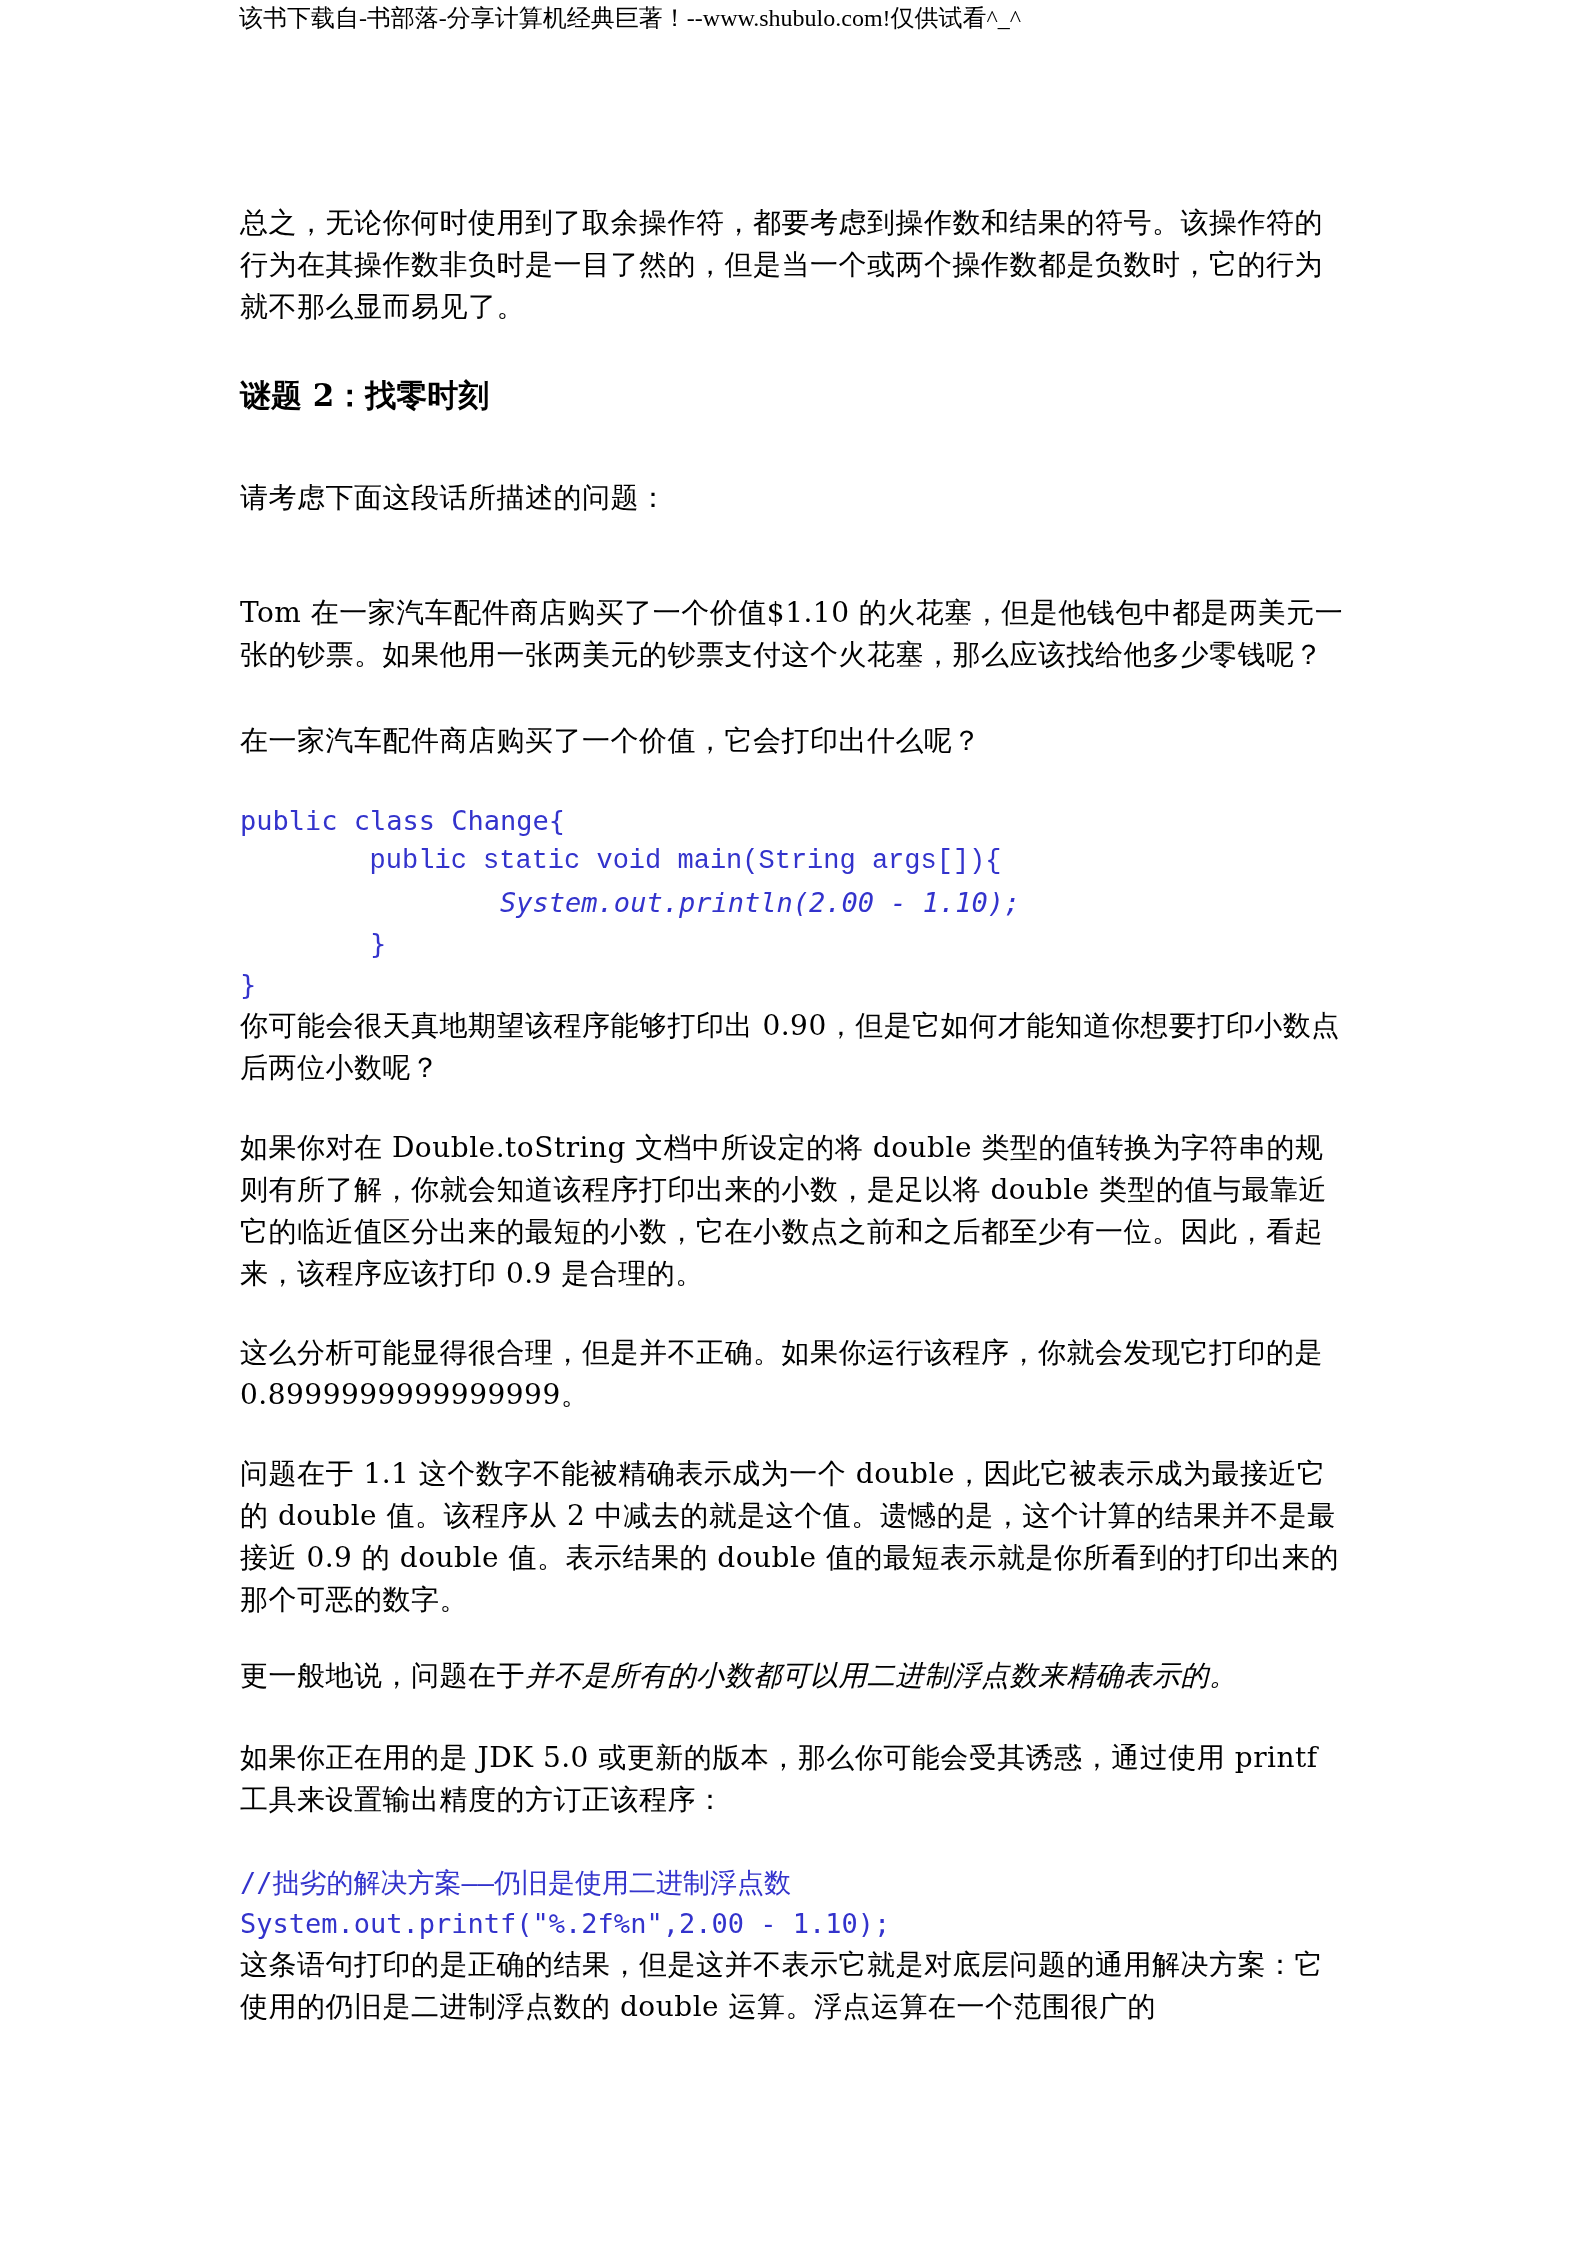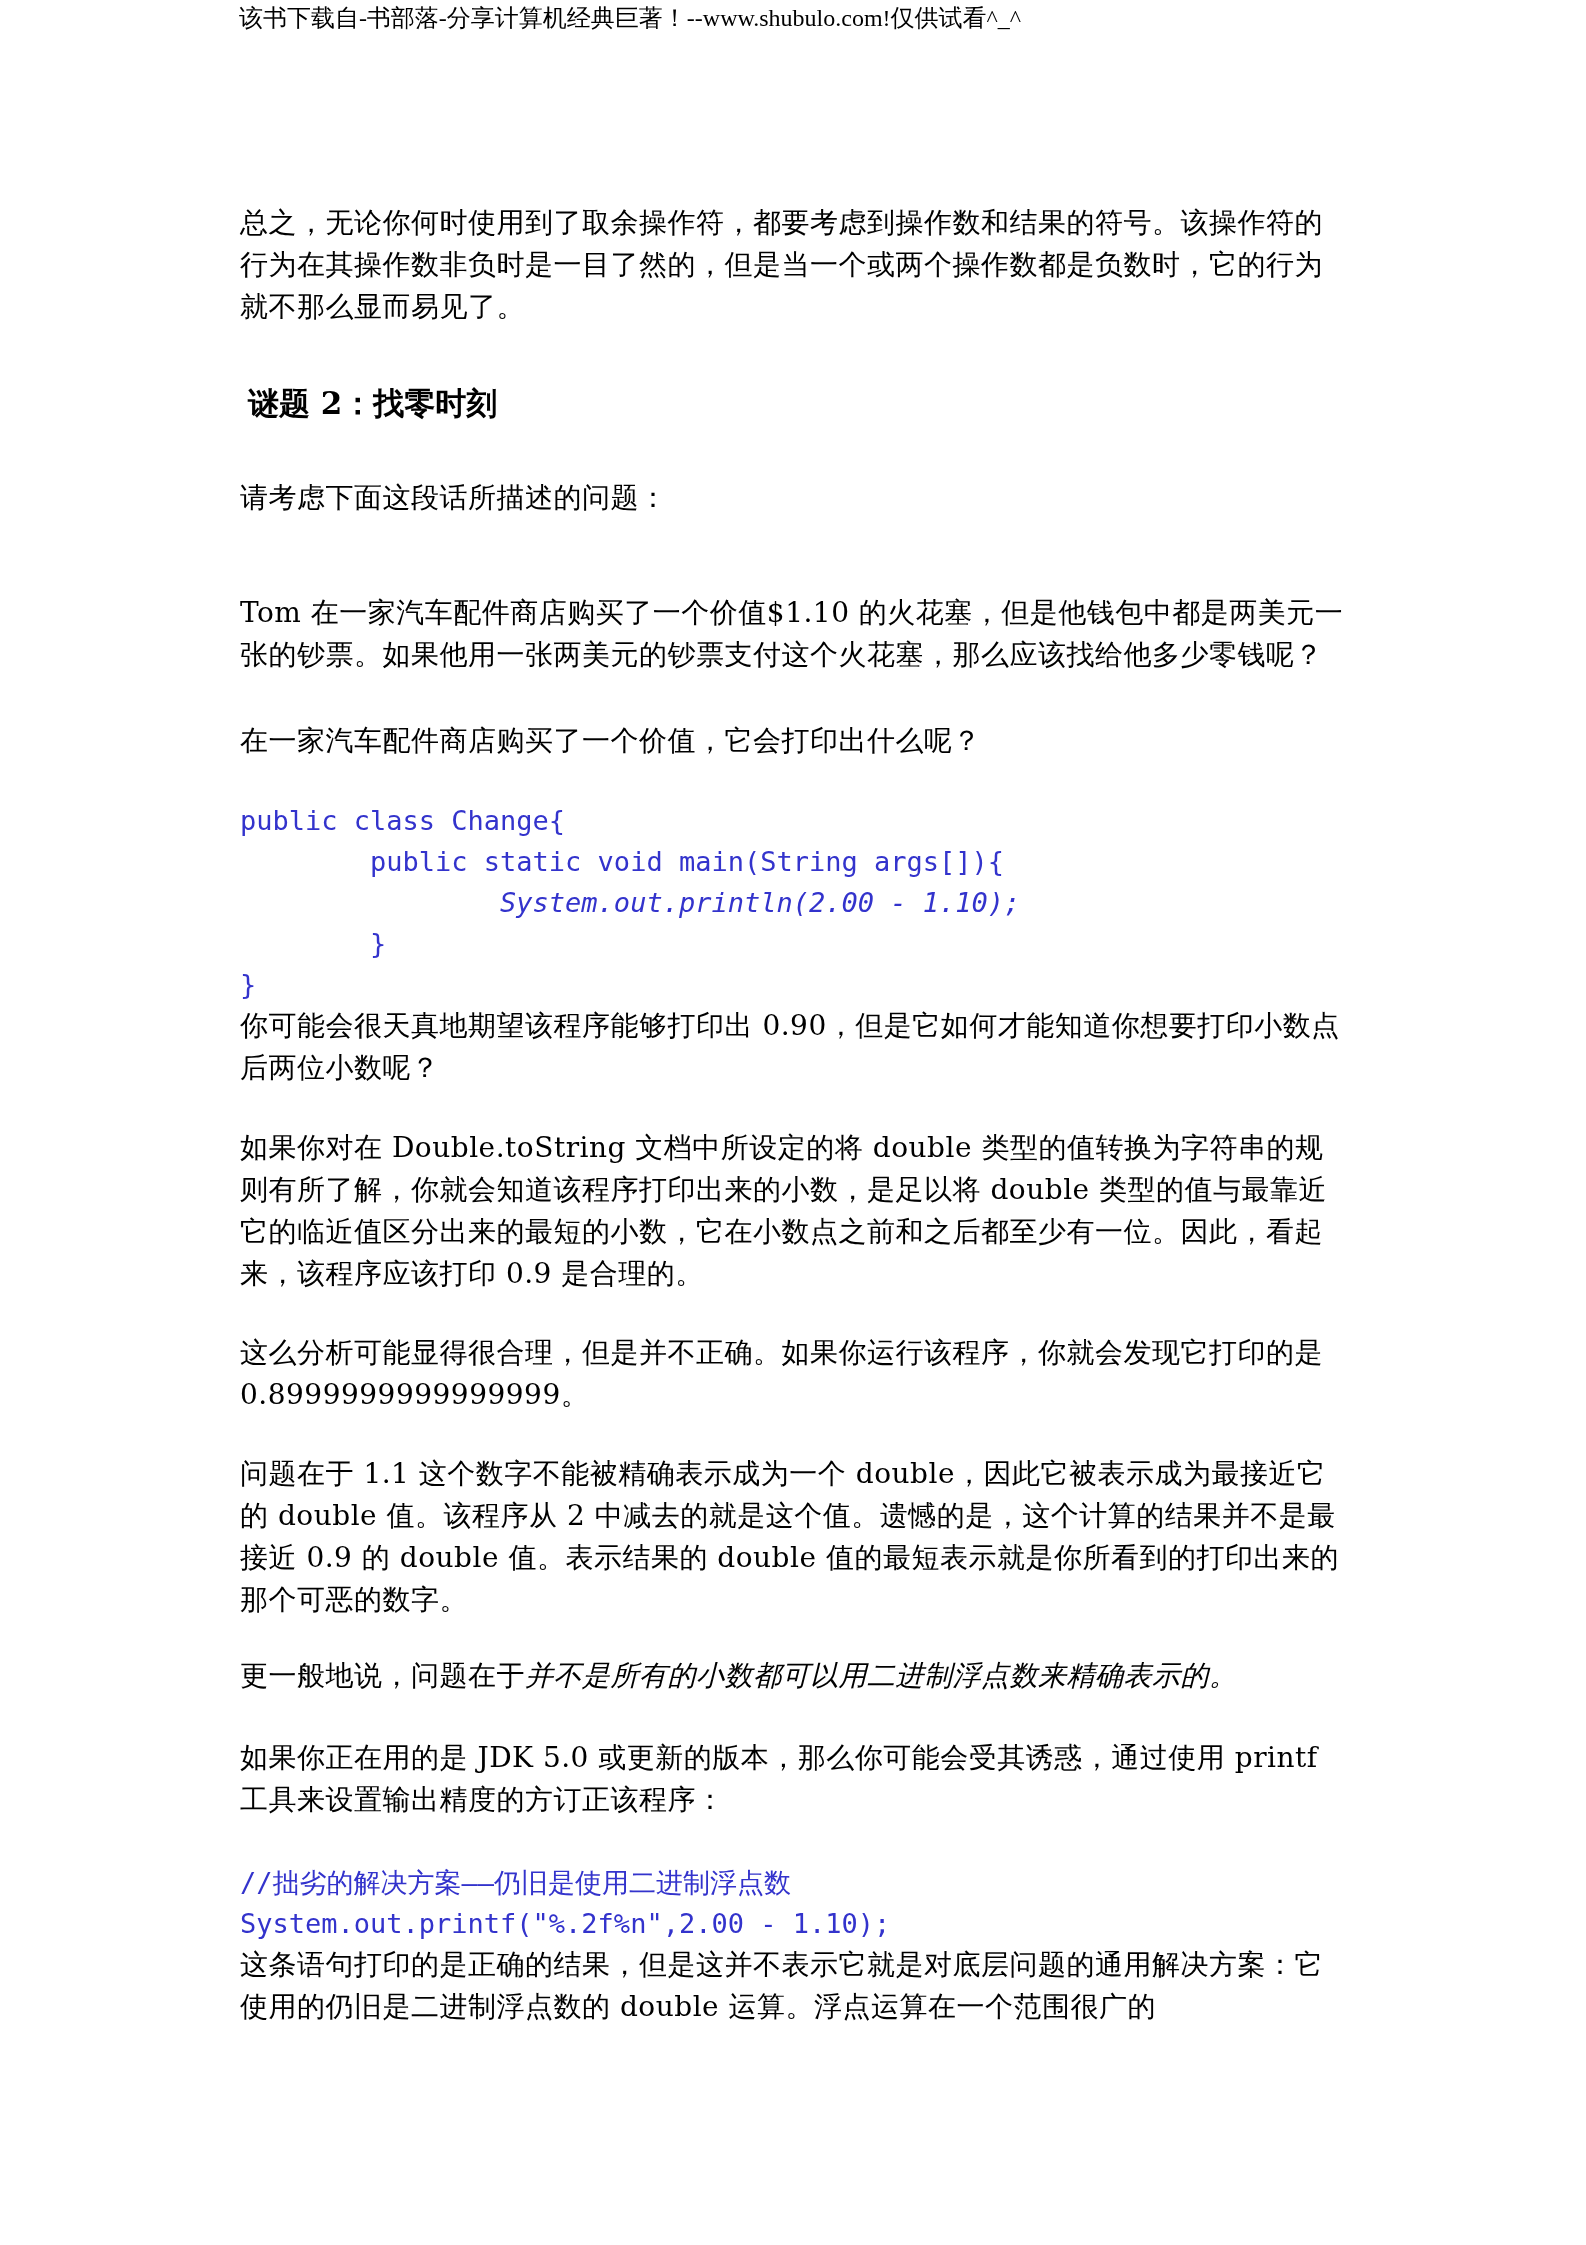--- a/index.html
+++ b/index.html
@@ -41,21 +41,21 @@
     letter-spacing: 0.5px;
     margin: 0;
     white-space: pre-wrap;
   }
   .heading {
     position: absolute;
     left: 0;
     font-size: 31px;
     line-height: 42px;
     font-weight: bold;
-    margin: 8px;
+    margin: 0;
   }
   .code {
     position: absolute;
     left: 0;
     font-family: "DejaVu Sans Mono", "Liberation Mono", monospace;
     font-size: 27px;
     line-height: 41px;
     color: #3333cc;
     white-space: pre;
     margin: 0;
@@ -74,21 +74,21 @@
   <h2 class="heading" style="top:374px;">谜题 2：找零时刻</h2>
 
   <p class="p" style="top:477px;">请考虑下面这段话所描述的问题：</p>
 
   <p class="p" style="top:560px;margin-top:32px;">Tom 在一家汽车配件商店购买了一个价值$1.10 的火花塞，但是他钱包中都是两美元一张的钞票。如果他用一张两美元的钞票支付这个火花塞，那么应该找给他多少零钱呢？</p>
 
   <p class="p" style="top:720px;">在一家汽车配件商店购买了一个价值，它会打印出什么呢？</p>
 
   <div>
     <pre class="code" style="top:800px;text-align:right;">public class Change{</pre>
-    <pre class="code" style="top:841px;">        public static void main(String args[]){</pre>
+    <pre class="code" style="top:841px;font-family:Liberation Mono, monospace;">        public static void main(String args[]){</pre>
     <pre class="code" style="top:882px;font-style:italic;">                System.out.println(2.00 - 1.10);</pre>
     <pre class="code" style="top:923px;">        }</pre>
     <pre class="code" style="top:964px;">}</pre>
   </div>
 
   <p class="p" style="top:1005px;">你可能会很天真地期望该程序能够打印出 0.90，但是它如何才能知道你想要打印小数点后两位小数呢？</p>
 
   <p class="p" style="top:1127px;">如果你对在 Double.toString 文档中所设定的将 double 类型的值转换为字符串的规则有所了解，你就会知道该程序打印出来的小数，是足以将 double 类型的值与最靠近它的临近值区分出来的最短的小数，它在小数点之前和之后都至少有一位。因此，看起来，该程序应该打印 0.9 是合理的。</p>
 
   <p class="p" style="top:1332px;">这么分析可能显得很合理，但是并不正确。如果你运行该程序，你就会发现它打印的是 0.8999999999999999。</p>

